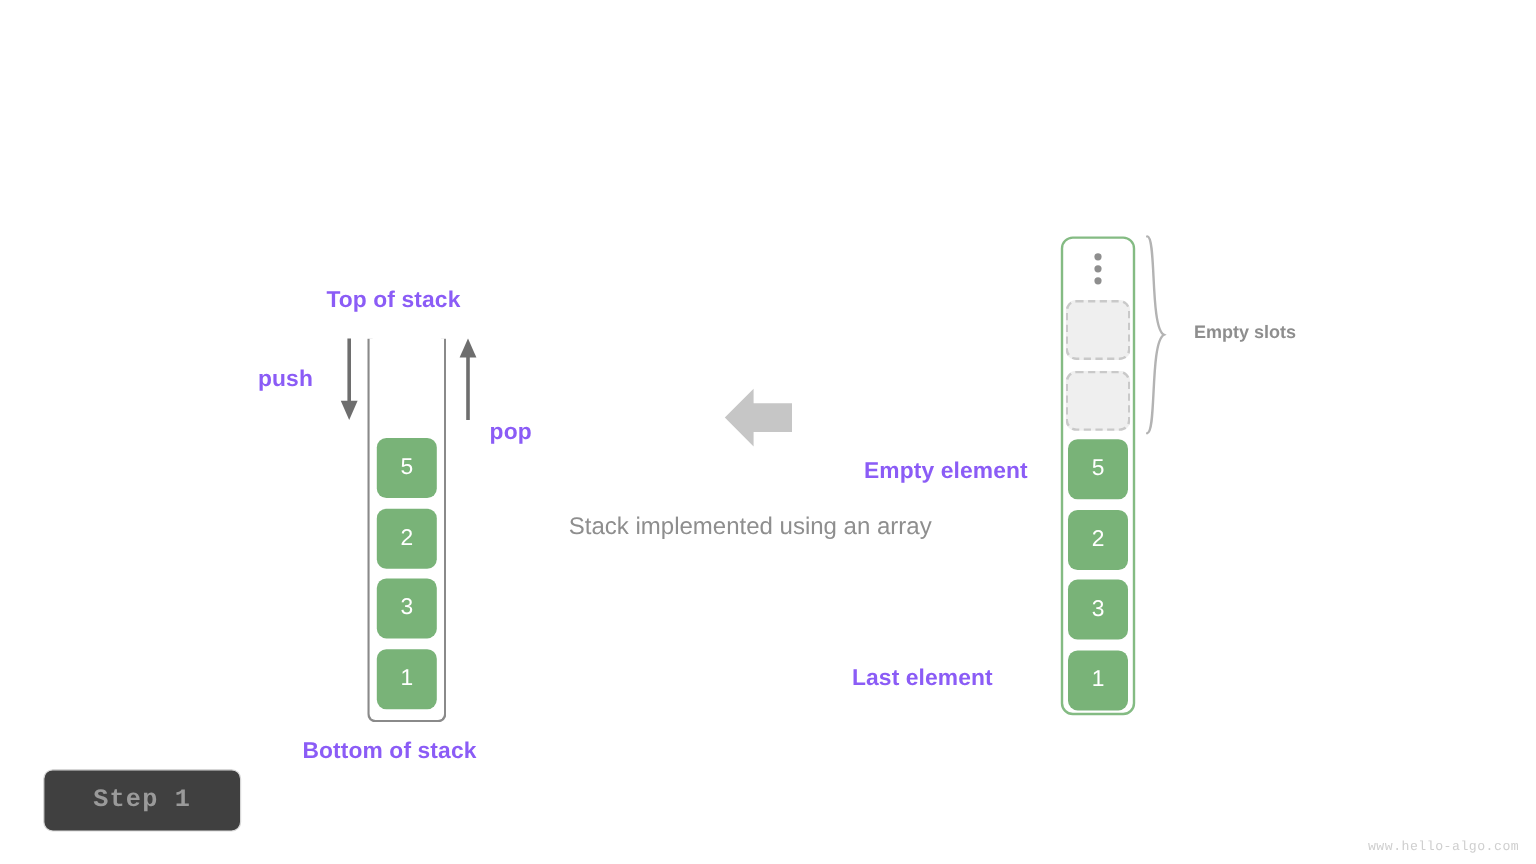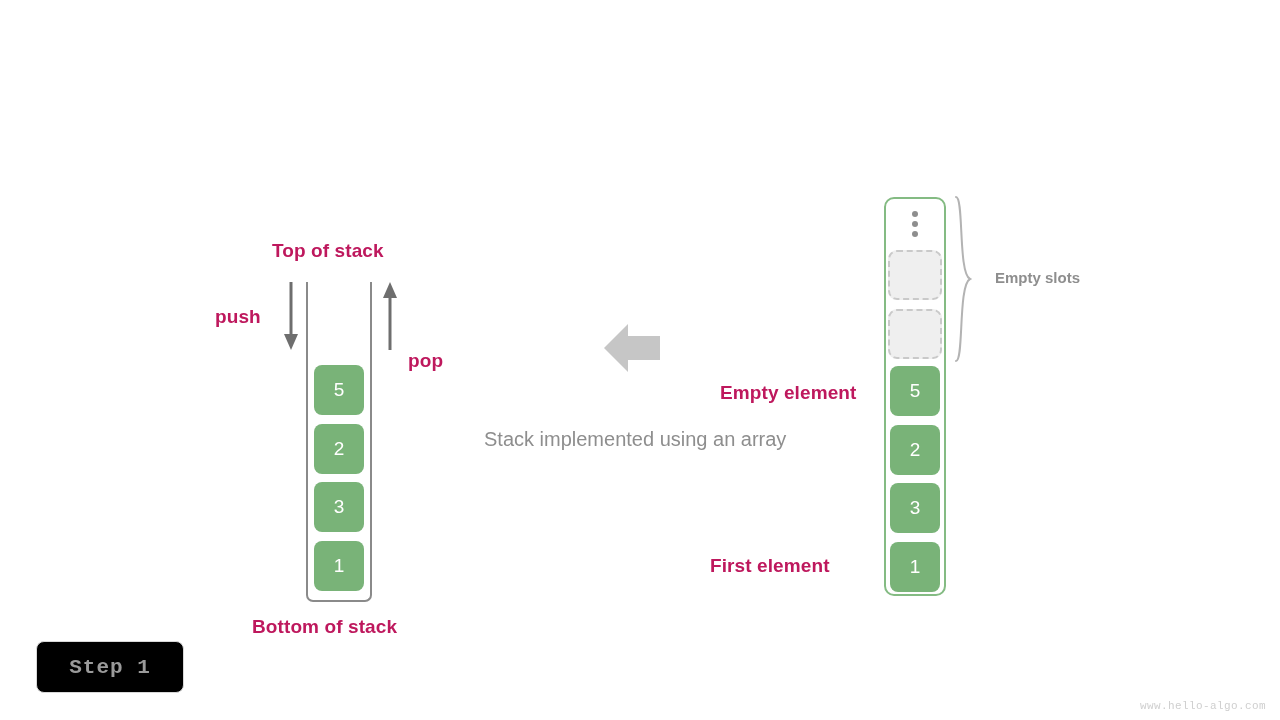--- a/index.html
+++ b/index.html
@@ -19,21 +19,21 @@
     position: absolute;
     inset: 0;
   }
 
   
   .label-bold {
     position: absolute;
     font-family: "Liberation Sans", sans-serif;
     font-weight: bold;
     font-size: 19px;
-    color: #be185d;
+    color: #8b5cf6;
     white-space: nowrap;
     letter-spacing: 0.1px;
   }
   .label-gray-bold {
     position: absolute;
     font-family: "Liberation Sans", sans-serif;
     font-weight: bold;
     font-size: 15px;
     color: #8e8e8e;
     white-space: nowrap;
@@ -131,25 +131,25 @@
   }
 
   
   #brace { position: absolute; left: 952px; top: 193px; }
 
   
   #step-badge {
     position: absolute;
     left: 36px;
     top: 641px;
-    width: 148px;
+    width: 165px;
     height: 52px;
     border: 1px solid #d8d8d8;
     border-radius: 8px;
-    background: #000000;
+    background: #404040;
     display: flex;
     align-items: center;
     justify-content: center;
     font-family: "Liberation Mono", monospace;
     font-size: 21px;
     font-weight: bold;
     color: #9a9a9a;
     letter-spacing: 1px;
     box-sizing: border-box;
   }
@@ -193,21 +193,21 @@
     <div class="cell" style="left:8px; top:200px;">3</div>
     <div class="cell" style="left:8px; top:259px;">1</div>
   </div>
 
   <div class="label-bold" style="left:252px; top:616px;">Bottom of stack</div>
 
   <svg id="transform-arrow" width="64" height="60" viewBox="0 0 64 60">
     <polygon points="4,30 28,6 28,18 60,18 60,42 28,42 28,54" fill="#c6c6c6"></polygon>
   </svg>
 
-  <div class="label-gray" style="left:484px; top:428px;">Stack implemented using an array</div>
+  <div class="label-gray" style="left:474px; top:428px;">Stack implemented using an array</div>
 
   <div id="array-container">
     <div class="dots">
       <i></i>
         <i></i>
         <i></i>
     </div>
     <div class="slot-empty" style="left:2px; top:51px;"></div>
     <div class="slot-empty" style="left:2px; top:110px;"></div>
     <div class="cell" style="left:4px; top:167px;">5</div>
@@ -217,19 +217,19 @@
   </div>
 
   <svg id="brace" width="24" height="172" viewBox="0 0 24 172">
     <path d="M4,4 C12,4 6,80 18,86 C6,92 12,168 4,168" fill="none" stroke="#b3b3b3" stroke-width="2" stroke-linecap="round"></path>
   </svg>
 
   <div class="label-gray-bold" style="left:995px; top:269px;">Empty slots</div>
 
   <div class="label-bold" style="left:720px; top:382px;">Empty element</div>
 
-  <div class="label-bold" style="left:710px; top:555px;">First element</div>
+  <div class="label-bold" style="left:710px; top:555px;">Last element</div>
 
   <div id="step-badge">Step 1</div>
 
   <div id="watermark">www.hello-algo.com</div>
 
 </div>
 
 </body></html>

